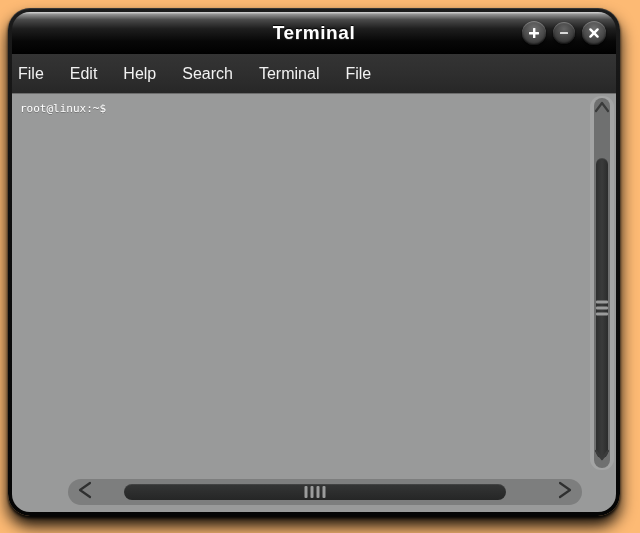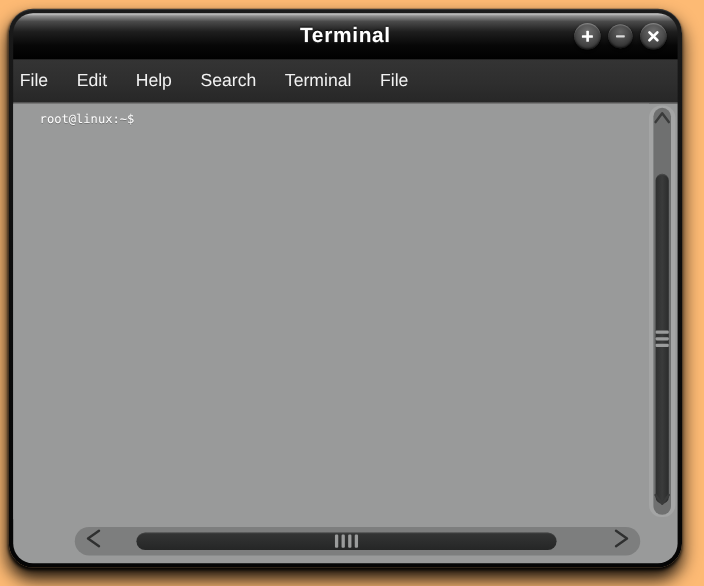--- a/index.html
+++ b/index.html
@@ -133,21 +133,21 @@
     border-bottom-right-radius: 18px;
     overflow: hidden;
   }
   #terminal-screen {
     position: absolute;
     left: 0;
     top: 0;
     right: 26px;
     bottom: 40px;
     background: #999a9a;
-    padding: 8px 0 0 24px;
+    padding: 8px 0 0 8px;
     box-sizing: border-box;
     overflow: hidden;
     cursor: text;
   }
   .term-line {
     font-family: "DejaVu Sans Mono", "Liberation Mono", monospace;
     font-size: 11px;
     color: #ffffff;
     line-height: 14px;
     white-space: pre;

